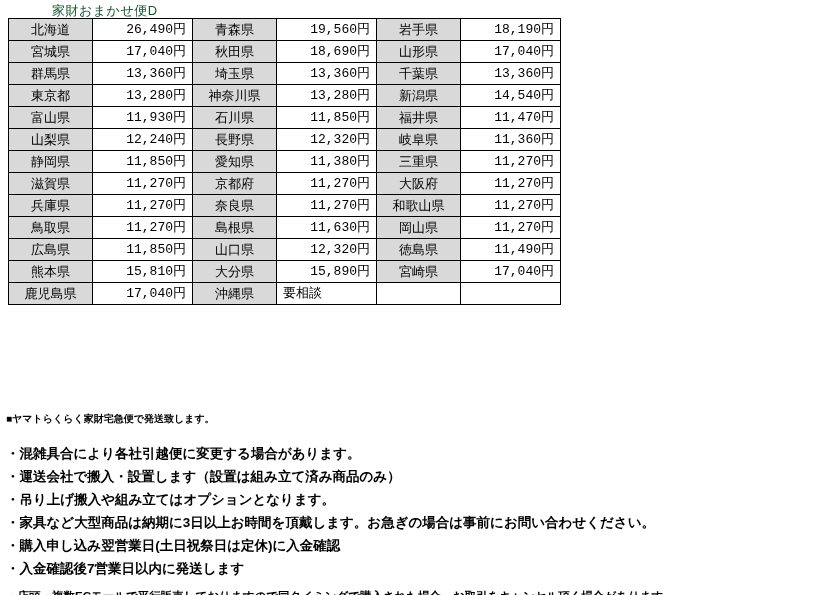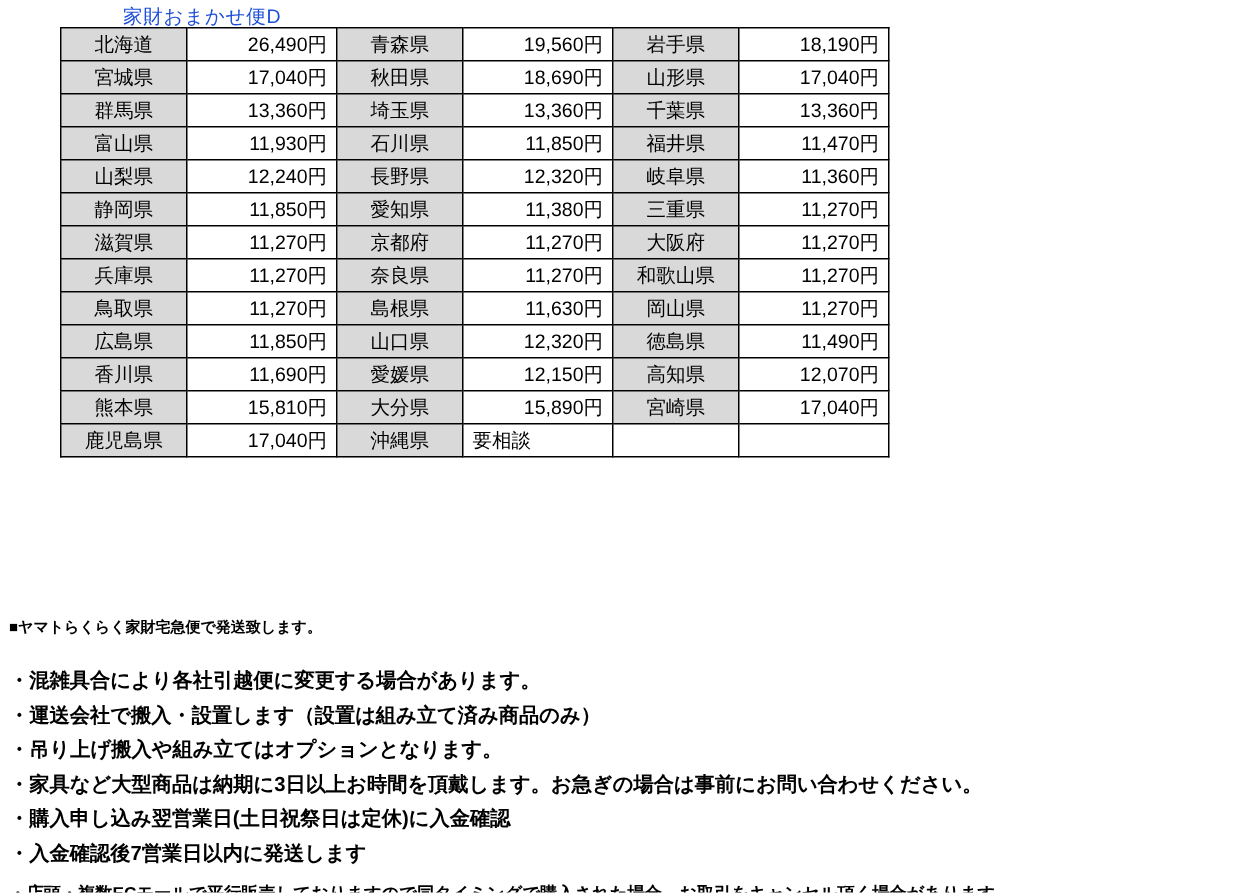--- a/index.html
+++ b/index.html
@@ -17,53 +17,53 @@
     overflow: hidden;
   }
   .page {
     position: relative;
     width: 822px;
     height: 595px;
     padding: 0;
   }
   .title {
     position: absolute;
-    left: 82px;
+    left: 52px;
     top: 2px;
     font-size: 13px;
-    color: #1d4ed8;
+    color: #14532d;
     letter-spacing: 0.5px;
     white-space: nowrap;
   }
   table.fee-table {
     position: absolute;
     left: 8px;
     top: 18px;
     border-collapse: collapse;
     table-layout: fixed;
     width: 508px;
-    margin-left: 32px;
   }
   table.fee-table td {
     border: 1px solid #000000;
     height: 22px;
     font-size: 13px;
     padding: 0 6px;
     line-height: 20px;
     white-space: nowrap;
   }
   td.pref {
     background: #d9d9d9;
     text-align: center;
     width: 84px;
   }
   td.price {
     background: #ffffff;
     text-align: right;
     width: 100px;
+    font-family: Liberation Mono, monospace;
   }
   td.price.center {
     text-align: left;
   }
   td.empty {
     background: #ffffff;
   }
   .notes {
     position: absolute;
     left: 6px;
@@ -118,20 +118,28 @@
         </tr>
         <tr>
           <td class="pref">群馬県</td>
           <td class="price">13,360円</td>
           <td class="pref">埼玉県</td>
           <td class="price">13,360円</td>
           <td class="pref">千葉県</td>
           <td class="price">13,360円</td>
         </tr>
         <tr>
+          <td class="pref">東京都</td>
+          <td class="price">13,280円</td>
+          <td class="pref">神奈川県</td>
+          <td class="price">13,280円</td>
+          <td class="pref">新潟県</td>
+          <td class="price">14,540円</td>
+        </tr>
+        <tr>
           <td class="pref">富山県</td>
           <td class="price">11,930円</td>
           <td class="pref">石川県</td>
           <td class="price">11,850円</td>
           <td class="pref">福井県</td>
           <td class="price">11,470円</td>
         </tr>
         <tr>
           <td class="pref">山梨県</td>
           <td class="price">12,240円</td>
@@ -172,28 +180,20 @@
           <td class="pref">岡山県</td>
           <td class="price">11,270円</td>
         </tr>
         <tr>
           <td class="pref">広島県</td>
           <td class="price">11,850円</td>
           <td class="pref">山口県</td>
           <td class="price">12,320円</td>
           <td class="pref">徳島県</td>
           <td class="price">11,490円</td>
-        </tr>
-        <tr>
-          <td class="pref">香川県</td>
-          <td class="price">11,690円</td>
-          <td class="pref">愛媛県</td>
-          <td class="price">12,150円</td>
-          <td class="pref">高知県</td>
-          <td class="price">12,070円</td>
         </tr>
         <tr>
           <td class="pref">熊本県</td>
           <td class="price">15,810円</td>
           <td class="pref">大分県</td>
           <td class="price">15,890円</td>
           <td class="pref">宮崎県</td>
           <td class="price">17,040円</td>
         </tr>
         <tr>

